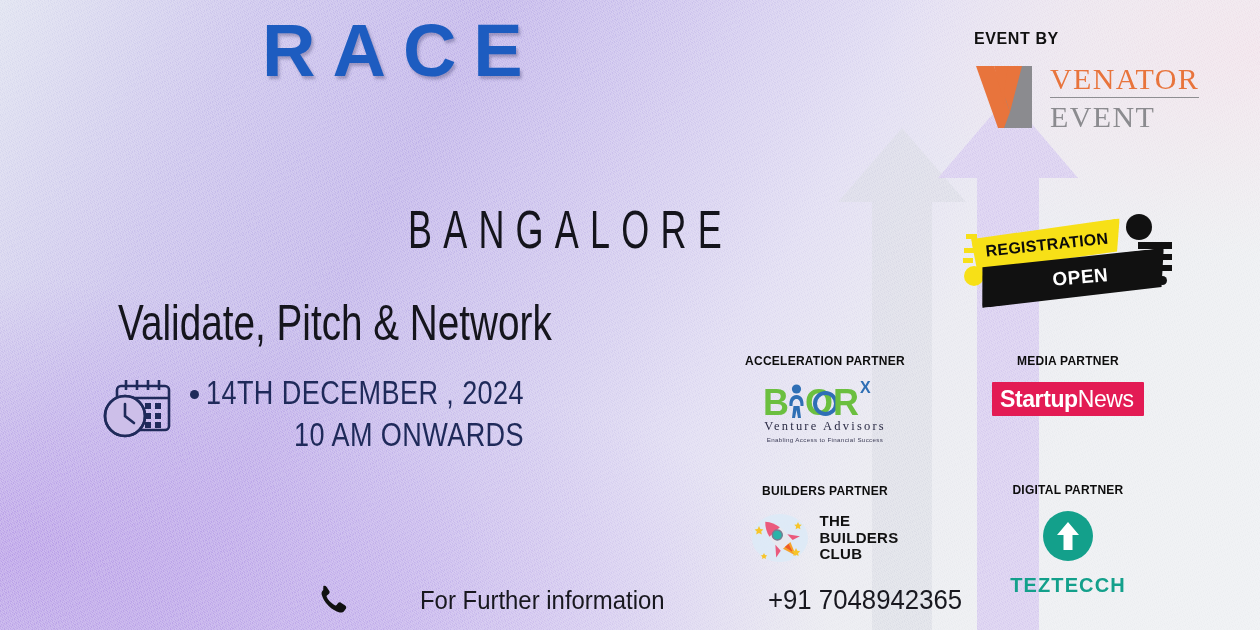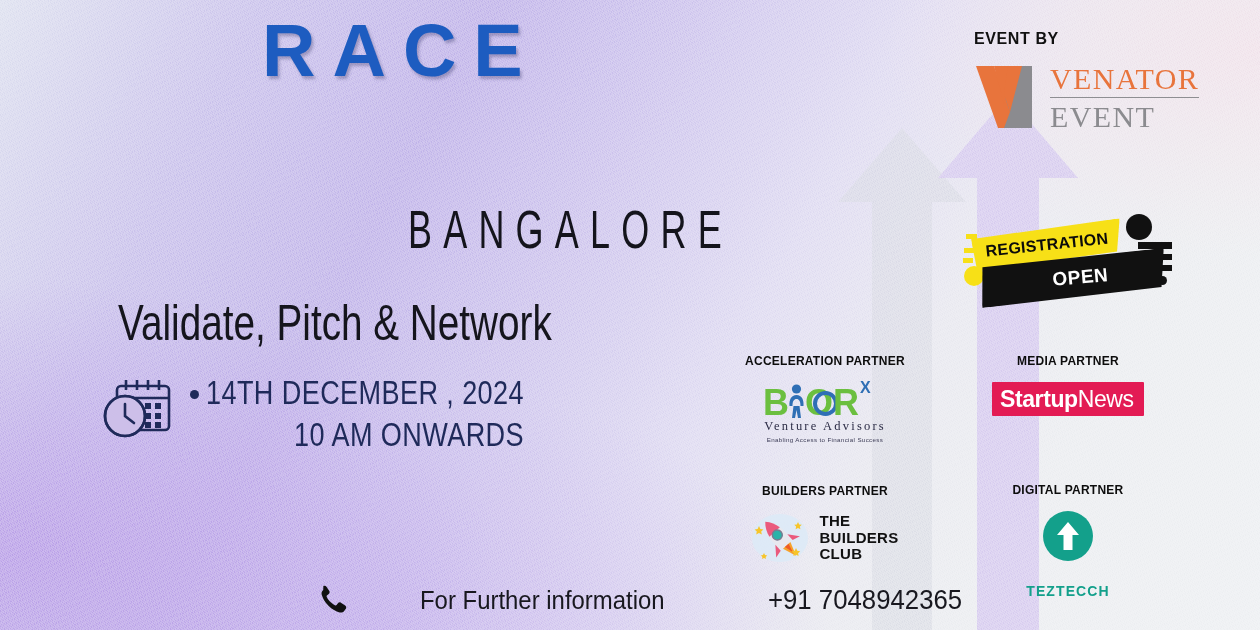--- a/index.html
+++ b/index.html
@@ -172,21 +172,21 @@
 
   
   #builders{display:flex;align-items:center;gap:10px;}
   #rocket-badge{position:relative;width:58px;height:52px;}
   #bc-text{font-size:15px;font-weight:bold;color:#111;line-height:1.12;text-align:left;
            letter-spacing:.3px;}
 
   
   #tez{display:flex;flex-direction:column;align-items:center;}
   #tez-circle{width:50px;height:50px;border-radius:50%;background:#13a08b;position:relative;}
-  #tez-name{margin-top:22px;font-size:14px;font-weight:bold;color:#13a08b;letter-spacing:1.1px;}
+  #tez-name{margin-top:13px;font-size:20px;font-weight:bold;color:#13a08b;letter-spacing:1.1px;}
 </style>
 </head>
 <body>
 
 <div id="poster">
 
   <div class="wm-arrow" id="wm-gray">
     <div class="head"></div>
       <div class="shaft"></div>
   </div>

